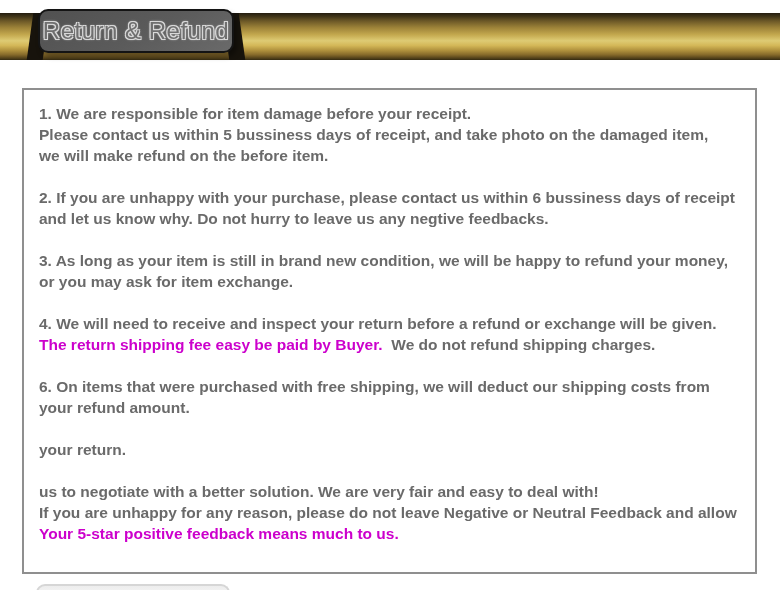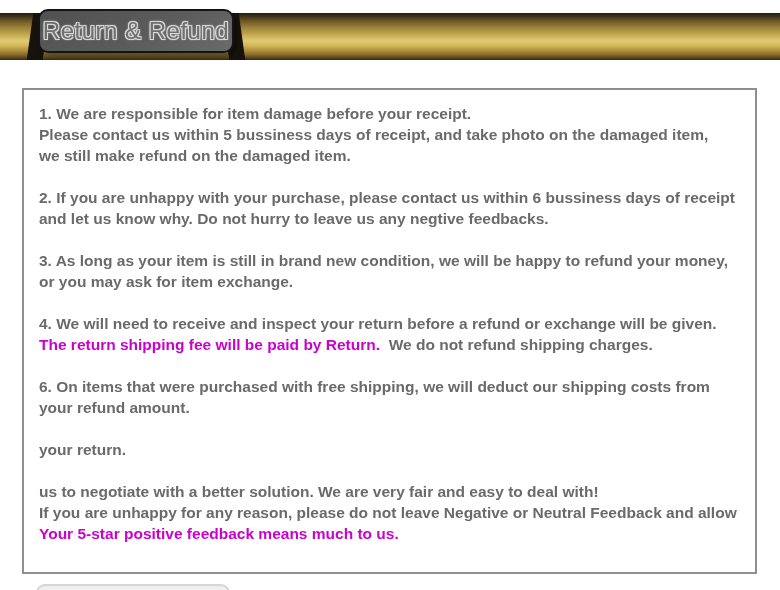--- a/index.html
+++ b/index.html
@@ -89,33 +89,33 @@
 <div class="bevel bevel-right"></div>
 <div class="header-tab">
   <span class="tab-label">Return &amp; Refund</span>
 </div>
 
 <div class="content-box">
   <div>
       <div class="para">
         <div class="line"><span class="seg-gray">1. We are responsible for item damage before your receipt.</span></div>
         <div class="line"><span class="seg-gray">Please contact us within 5 bussiness days of receipt, and take photo on the damaged item,</span></div>
-        <div class="line"><span class="seg-gray">we still make refund on the damaged item.</span></div>
+        <div class="line"><span class="seg-gray">we will make refund on the before item.</span></div>
       </div>
       <div class="para">
         <div class="line"><span class="seg-gray">2. If you are unhappy with your purchase, please contact us within 6 bussiness days of receipt</span></div>
         <div class="line"><span class="seg-gray">and let us know why. Do not hurry to leave us any negtive feedbacks.</span></div>
       </div>
       <div class="para">
         <div class="line"><span class="seg-gray">3. As long as your item is still in brand new condition, we will be happy to refund your money,</span></div>
         <div class="line"><span class="seg-gray">or you may ask for item exchange.</span></div>
       </div>
       <div class="para">
         <div class="line"><span class="seg-gray">4. We will need to receive and inspect your return before a refund or exchange will be given.</span></div>
-        <div class="line"><span class="seg-magenta">The return shipping fee will be paid by Return.</span><span class="seg-gray">  We do not refund shipping charges.</span></div>
+        <div class="line"><span class="seg-magenta">The return shipping fee easy be paid by Buyer.</span><span class="seg-gray">  We do not refund shipping charges.</span></div>
       </div>
       <div class="para">
         <div class="line"><span class="seg-gray">6. On items that were purchased with free shipping, we will deduct our shipping costs from</span></div>
         <div class="line"><span class="seg-gray">your refund amount.</span></div>
       </div>
       <div class="para">
         <div class="line"><span class="seg-gray">your return.</span></div>
       </div>
       <div class="para">
         <div class="line"><span class="seg-gray">us to negotiate with a better solution. We are very fair and easy to deal with!</span></div>

